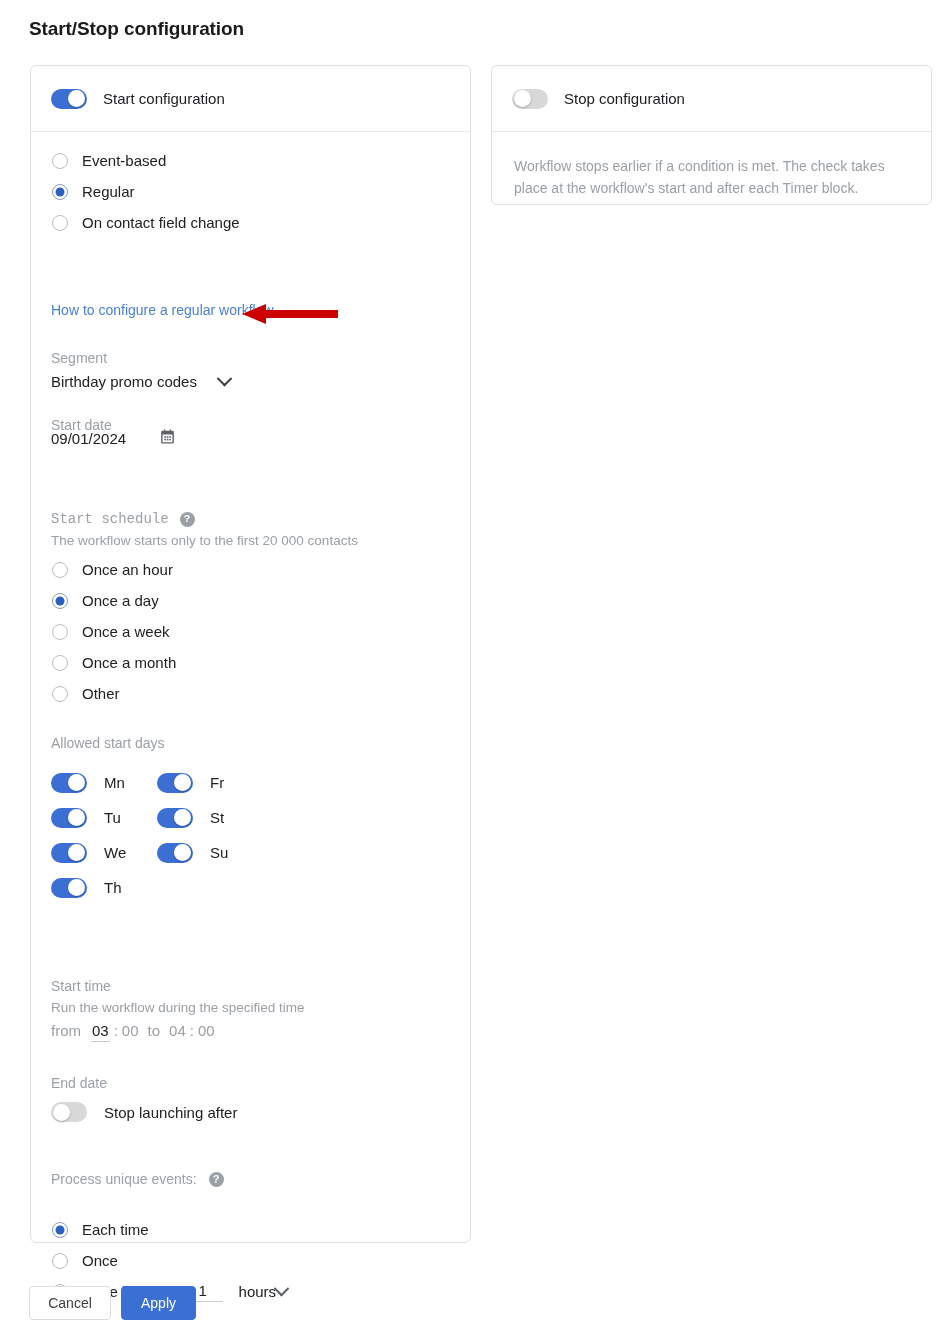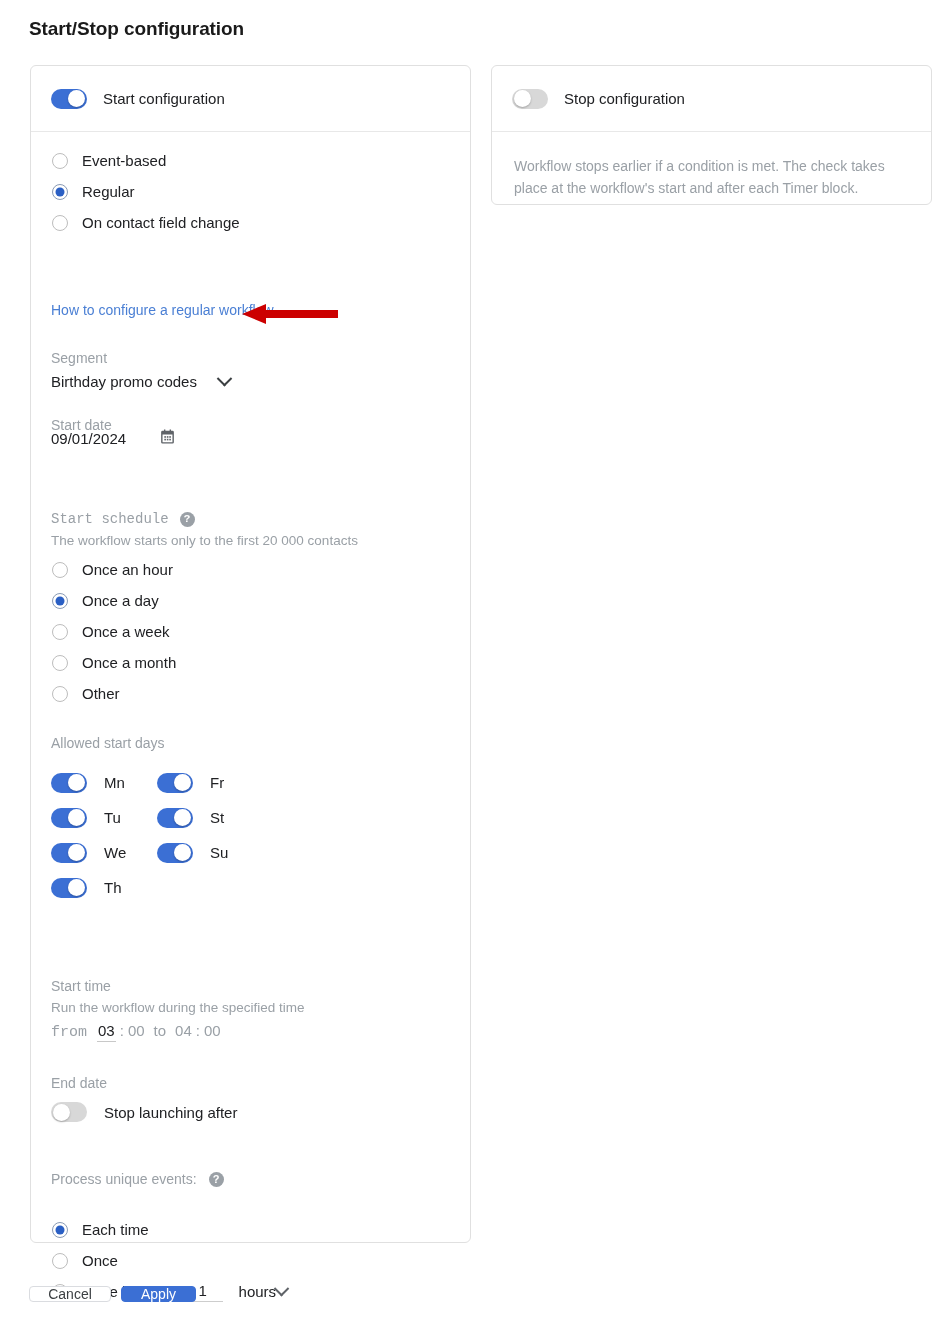--- a/index.html
+++ b/index.html
@@ -104,21 +104,21 @@
   
   .cal-icon { display: inline-block; vertical-align: -3px; margin-left: 7px; }
 
   
   .abs { position: absolute; }
 
   .day-toggle-row { display: flex; align-items: center; height: 35px; }
   .day-toggle-row .day-label { margin-left: 17px; font-size: 15px; color: #202124; }
 
   .time-line { display: flex; align-items: baseline; font-size: 15px; color: #9aa0a6; }
-  .time-line .from-word { margin-right: 10px; font-family: Liberation Mono, monospace; }
+  .time-line .from-word { margin-right: 10px; }
   .time-line .to-word { margin: 0 9px; color: #9aa0a6; }
   .time-num-active {
     color: #202124; border-bottom: 1.5px solid #c8c8c8;
     padding: 0 1px 2px 1px;
   }
   .time-colon { margin: 0 4px; color: #9aa0a6; }
   .time-num { color: #9aa0a6; }
 
   .num-input {
     display: inline-block; width: 40px;
@@ -126,21 +126,21 @@
     font-size: 15px; color: #202124;
     padding-bottom: 2px; margin-left: 8px;
   }
   .unit-select {
     display: inline-flex; align-items: center; 
     font-size: 15px; color: #202124; margin-left: 16px;
   }
 
   
   .btn {
-    position: absolute; height: 16px;
+    position: absolute; height: 34px;
     border-radius: 4px; font-size: 14px;
     display: flex; align-items: center; justify-content: center;
     cursor: pointer;
   }
   #cancel-button {
     left: 29px; top: 1286px; width: 82px;
     background: #fff; border: 1px solid #dadce0; color: #3c4043;
   }
   #apply-button {
     left: 121px; top: 1286px; width: 75px;

